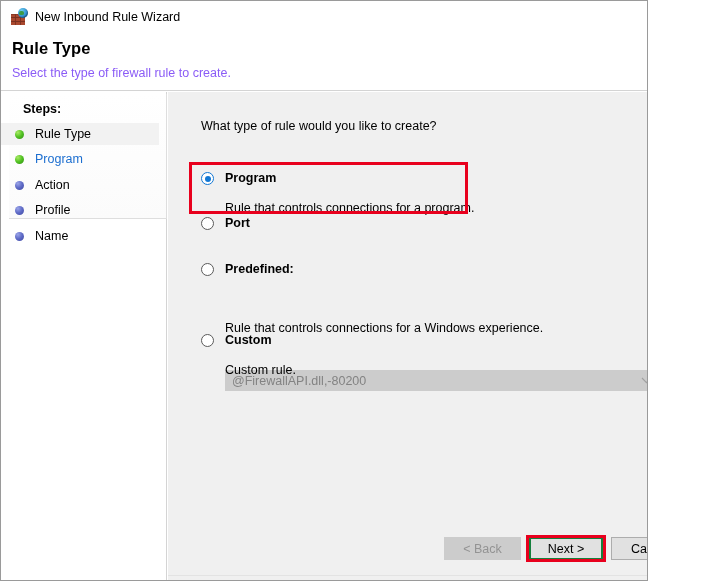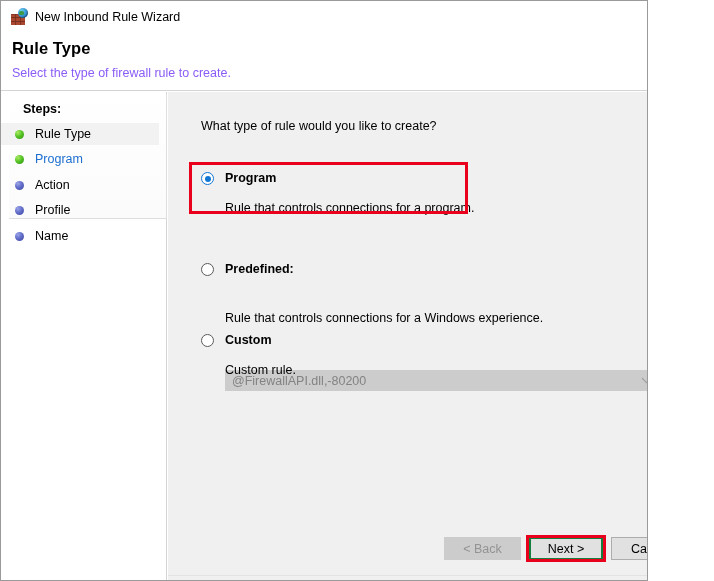--- a/index.html
+++ b/index.html
@@ -353,40 +353,44 @@
 
     <div class="option" style="top:79px;">
       <div class="option-row">
         <span class="radio checked"></span>
         <span class="option-title">Program</span>
       </div>
       <div class="option-desc">Rule that controls connections for a program.</div>
     </div>
 
     <div class="option" style="top:124px;">
+      <div class="option-row">
+        <span class="radio"></span>
+        <span class="option-title">Port</span>
+      </div>
     </div>
 
     <div class="option" style="top:170px;">
       <div class="option-row">
         <span class="radio"></span>
         <span class="option-title">Predefined:</span>
       </div>
     </div>
 
     <div id="predefined-combo">
       <span id="predefined-combo-text">@FirewallAPI.dll,-80200</span>
       <span id="predefined-combo-arrow">
         <svg width="11" height="7" viewBox="0 0 11 7" aria-hidden="true">
           <path d="M1 1 L5.5 5.6 L10 1" stroke="#a0a0a0" stroke-width="1.1" fill="none"></path>
         </svg>
       </span>
     </div>
 
     <div class="option" style="top:215px;">
-      <div class="option-desc" style="margin-left:24px;margin-top:4px;">Rule that controls connections for a Windows experience.</div>
+      <div class="option-desc" style="margin-left:24px;margin-top:14px;">Rule that controls connections for a Windows experience.</div>
     </div>
 
     <div class="option" style="top:241px;">
       <div class="option-row">
         <span class="radio"></span>
         <span class="option-title">Custom</span>
       </div>
       <div class="option-desc">Custom rule.</div>
     </div>
 

